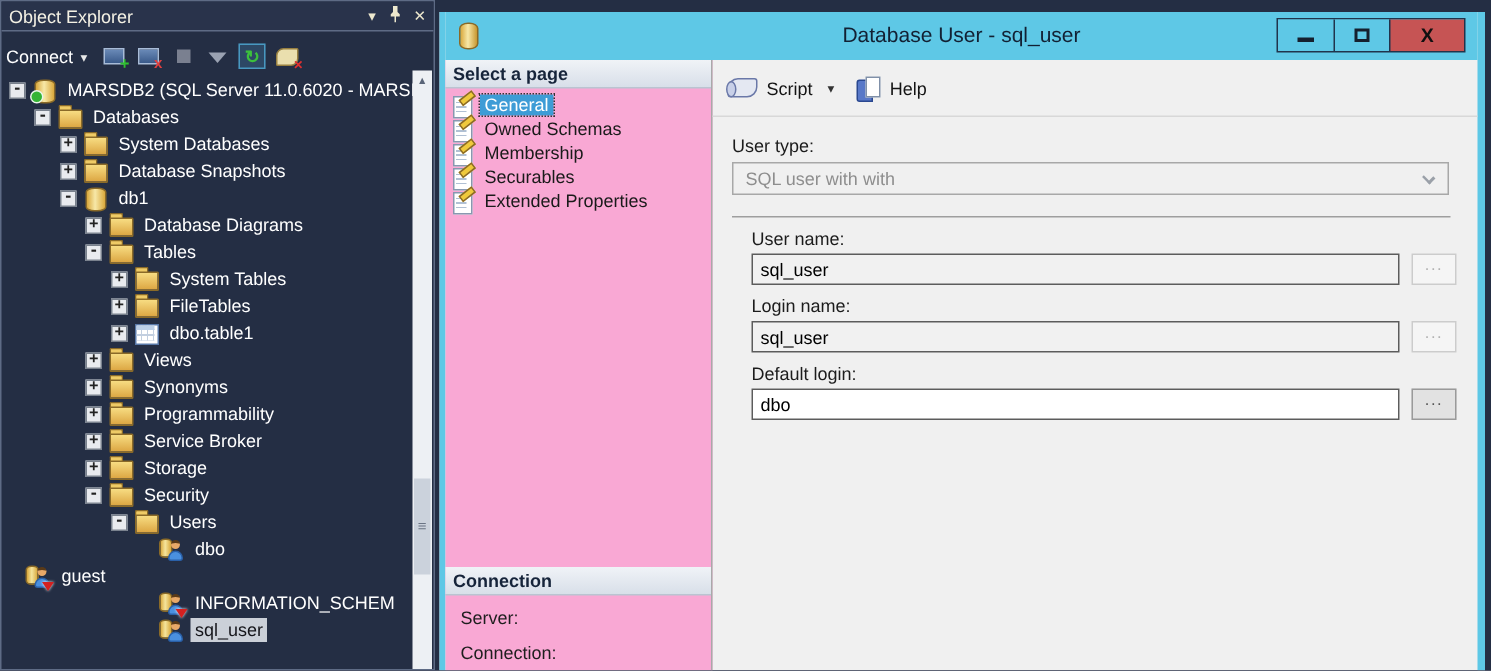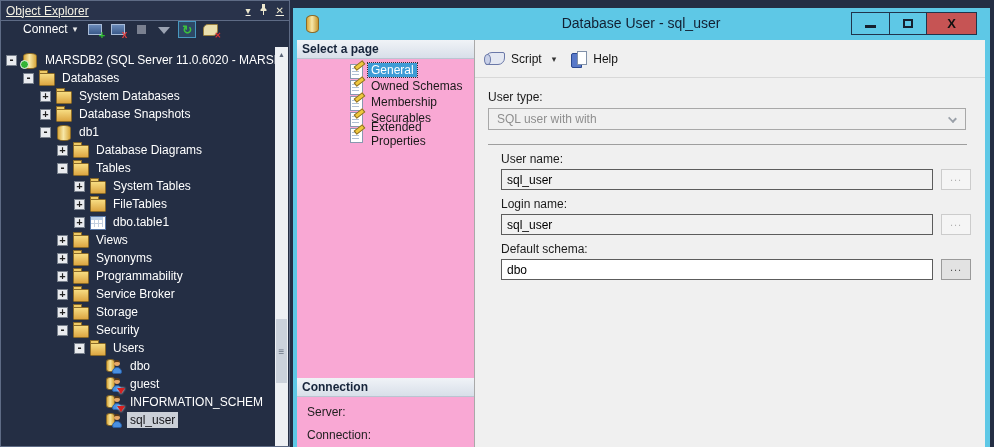--- a/index.html
+++ b/index.html
@@ -3,25 +3,25 @@
 <meta charset="utf-8">
 <style>
   html,body{margin:0;padding:0;background:#242E44;}
   *{box-sizing:border-box;}
   .stage{position:relative;width:994px;height:447px;overflow:hidden;background:#242E44;
          font-family:"Liberation Sans",sans-serif;}
 
   
   .oe{position:absolute;left:0;top:0;width:290px;height:447px;border:1px solid #5E6B85;}
   .oe-title{height:20px;background:#29334B;border-bottom:1px solid #5E6B85;display:flex;
-            align-items:center;padding:0 5px;color:#F4F1E4;font-size:12px;text-decoration:underline;}
+            align-items:center;padding:0 5px;color:#F4F1E4;font-size:12px;}
   .oe-title-text{flex:1;}
   .oe-title-icons{display:flex;gap:8px;align-items:center;color:#EDE8CE;font-size:10px;}
   .oe-title-icons span{cursor:default;}
-  .oe-toolbar{height:25px;display:flex;align-items:flex-start;gap:6px;padding:0 19px;color:#FFFFFF;font-size:12px;}
+  .oe-toolbar{height:25px;display:flex;align-items:flex-end;gap:6px;padding:0 0;color:#FFFFFF;font-size:12px;}
   .connect{display:flex;align-items:center;gap:5px;padding:1px 3px;}
   .chev{font-size:9px;color:#E8E8E8;}
   .t{display:inline-flex;align-items:center;justify-content:center;width:18px;height:17px;position:relative;flex:none;}
   .connect-icon::before,.disconnect-icon::before{content:"";width:12px;height:9px;
       background:linear-gradient(#6A8AB8,#3A5A8A);border:1px solid #A8BCD8;}
   .connect-icon::after{content:"+";position:absolute;right:-1px;bottom:-3px;color:#30C030;font:bold 11px "Liberation Sans",sans-serif;}
   .disconnect-icon::after{content:"x";position:absolute;right:0;bottom:-2px;color:#E04040;font:bold 10px "Liberation Sans",sans-serif;}
   .stop-icon::before{content:"";width:9px;height:9px;background:#7A8090;}
   .filter-icon::before{content:"";width:0;height:0;border:6px solid transparent;border-top:7px solid #9AA2B2;margin-top:7px;}
   .refresh-icon{border:1px solid #4898C0;background:rgba(70,150,200,.25);color:#3CC03C;font-weight:bold;font-size:12px;}
@@ -77,21 +77,21 @@
   .wbtn{width:37px;display:flex;align-items:center;justify-content:center;background:#5EC8E6;border-left:1px solid #20344C;}
   .wbtn:first-child{border-left:none;}
   .wbtn.close{width:50px;background:#C65454;color:#101010;font-weight:bold;font-size:13px;}
   .minbar{width:11px;height:3px;background:#15202E;margin-top:6px;}
   .maxbox{width:10px;height:9px;border:2px solid #15202E;}
 
   .dlg-client{position:absolute;left:0;right:0;top:32px;bottom:0;display:flex;}
   .dlg-left{width:178px;background:#f9a8d4;border-right:1px solid #A9A9A9;position:relative;flex:none;}
   .panel-header{height:19px;background:linear-gradient(#F0F3F7,#D8DFE9);border-bottom:1px solid #BAC4D1;
         font-size:12px;font-weight:bold;color:#16243A;padding:2px 0 0 5px;}
-  .pages{padding:3px 0 0 3px;margin-left:48px;}
+  .pages{padding:3px 0 0 3px;}
   .page-item{height:16px;display:flex;align-items:center;gap:5px;font-size:12px;color:#1A1A1A;padding-left:2px;}
   .i-page{width:13px;height:14px;position:relative;flex:none;}
   .i-page::before{content:"";position:absolute;left:0;top:1px;width:11px;height:13px;background:#FFF;border:1px solid #8898B0;}
   .i-page i{position:absolute;left:2px;top:5px;width:7px;height:7px;
         background:repeating-linear-gradient(180deg,#B0C0D4 0 1px,transparent 1px 3px);}
   .i-page::after{content:"";position:absolute;right:-2px;top:0;width:9px;height:3px;background:#EFC93C;
         border:1px solid #8A6A28;transform:rotate(-38deg);}
   .page-label{padding:0 3px;}
   .page-label.sel{background:#3E9CD6;color:#FFF;outline:1px dotted #333;}
 
@@ -247,21 +247,21 @@
         </div>
         <div class="trow" style="padding-left: 89px;">
           <span class="exp-spacer"></span>
           <span class="ticon i-user">
             <span class="u-cyl"></span>
             <span class="u-head"></span>
             <span class="u-body"></span>
           </span>
           <span class="tlabel">dbo</span>
         </div>
-        <div class="trow" style="padding-left: 89px;">
+        <div class="trow" style="">
           <span class="exp-spacer"></span>
           <span class="ticon i-user">
             <span class="u-cyl"></span>
             <span class="u-head"></span>
             <span class="u-body"></span>
             <span class="u-badge"></span>
           </span>
           <span class="tlabel">guest</span>
         </div>
         <div class="trow" style="padding-left: 89px;">
@@ -366,21 +366,21 @@
               <div class="f-label">User name:</div>
               <div class="f-row">
                 <input class="f-input" readonly="" value="sql_user" style="">
                 <span class="f-browse">...</span>
               </div>
               <div class="f-label">Login name:</div>
               <div class="f-row">
                 <input class="f-input" readonly="" value="sql_user" style="">
                 <span class="f-browse">...</span>
               </div>
-              <div class="f-label">Default schema:</div>
+              <div class="f-label">Default login:</div>
               <div class="f-row">
                 <input class="f-input enabled" readonly="" value="dbo" style="">
                 <span class="f-browse enabled">...</span>
               </div>
             </div>
         </div>
       </div>
     </div>
   </section>
 

